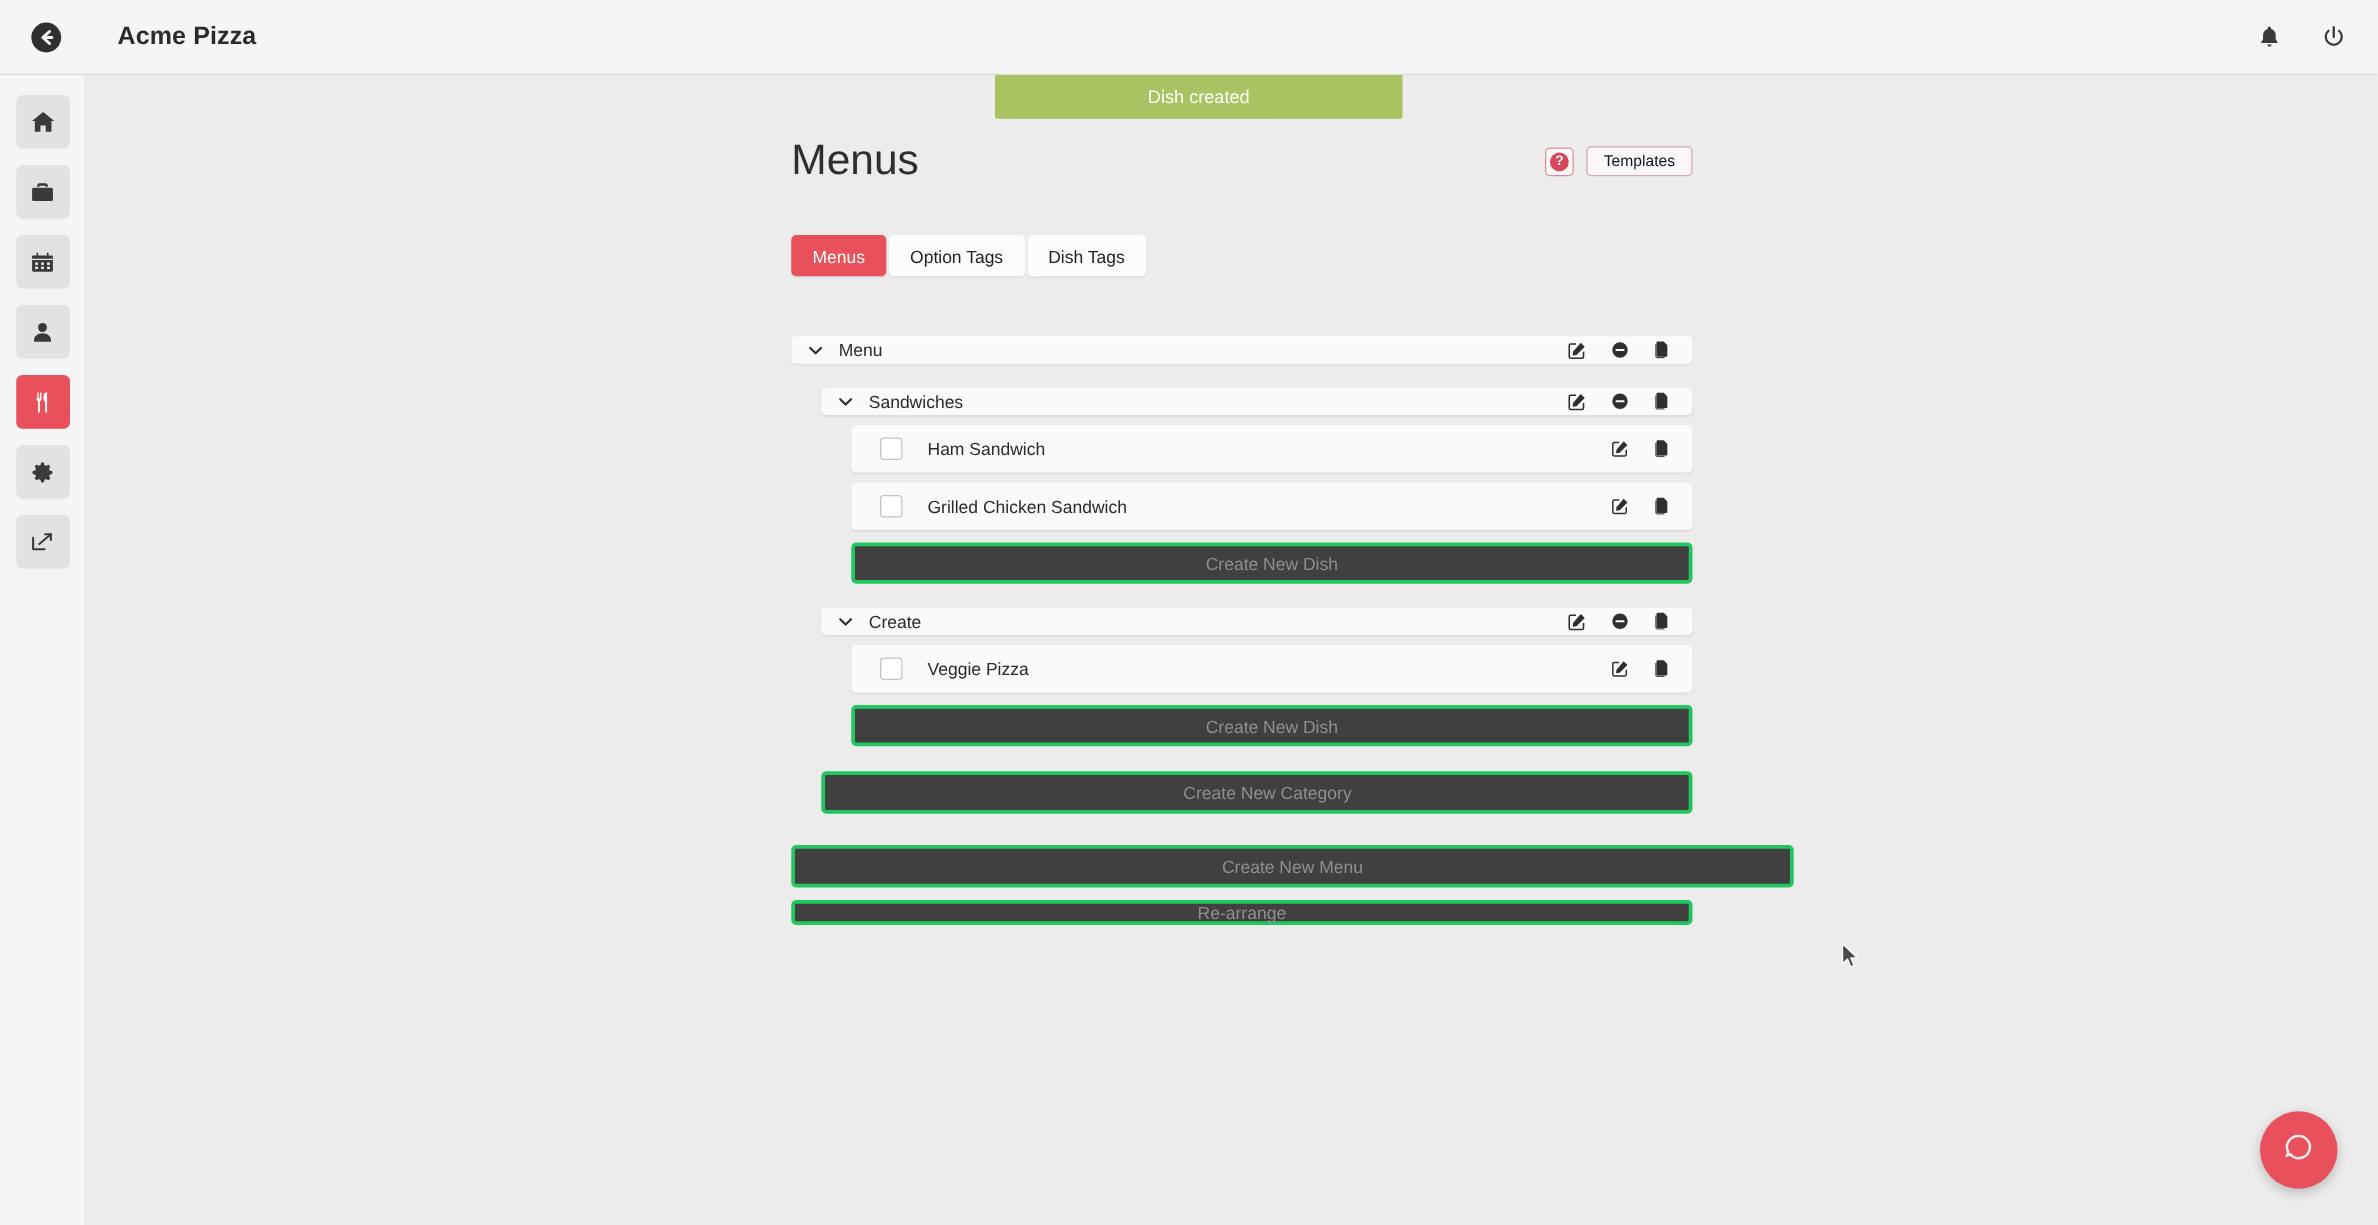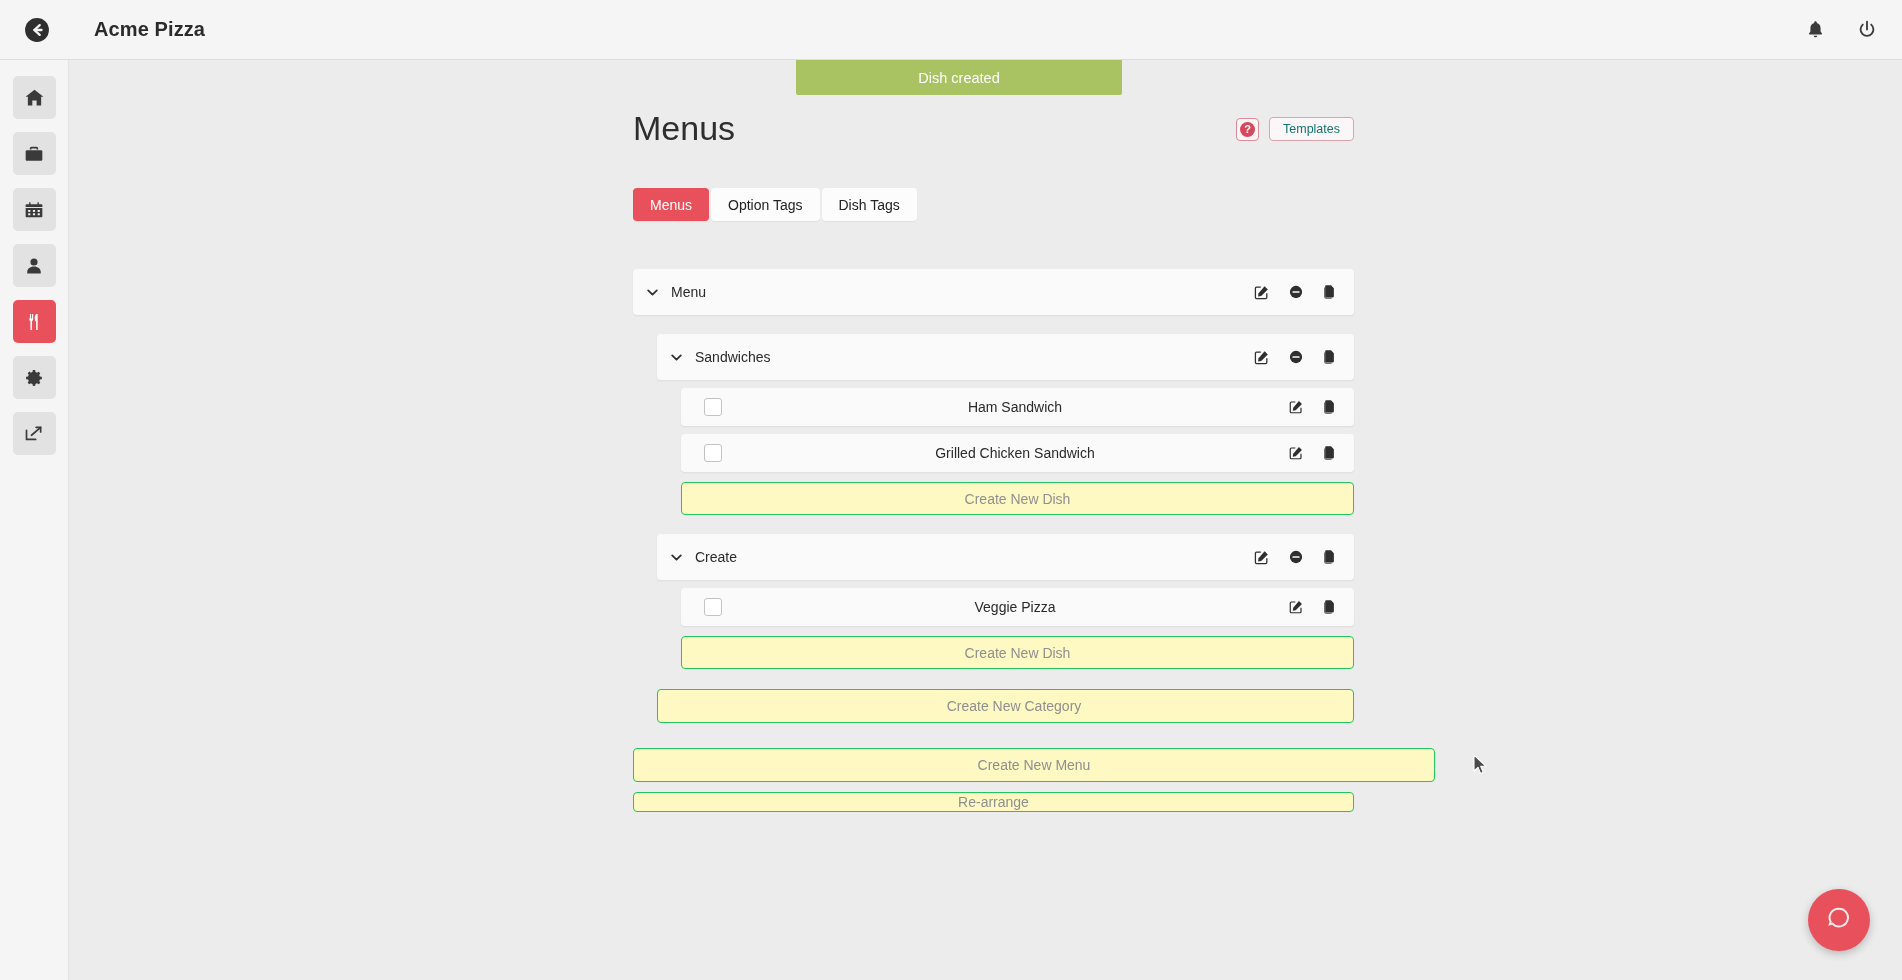--- a/index.html
+++ b/index.html
@@ -107,21 +107,21 @@
   #help-badge .dot {
     width: 15px; height: 15px; border-radius: 50%;
     background: #d6485c; color: #fff;
     font-size: 11px; font-weight: bold;
     display: flex; align-items: center; justify-content: center;
     line-height: 1;
   }
   #templates-btn {
     height: 24px; padding: 0 13px;
     border: 1px solid #dba3ac; border-radius: 4px;
-    background: #fbf6f7; color: #0f766e;
+    background: #fbf6f7; color: #0f172a;
     font-size: 12.5px;
     display: flex; align-items: center; justify-content: center;
     cursor: pointer;
   }
 
   
   #tabs { display: flex; margin-top: 20px; }
   .tab {
     height: 33px; padding: 0 17px;
     background: #fcfcfc;
@@ -135,47 +135,47 @@
   .tab.active { background: #e8505b; color: #fff; }
 
   
   #tree { margin-top: 48px; }
 
   .row {
     background: #fafafa;
     border-radius: 4px;
     display: flex; align-items: center;
     box-shadow: 0 1px 2px rgba(0,0,0,.07);
-    height: 46px;
+    height: 22px;
     cursor: pointer;
   }
   .row .caret {
     width: 38px; display: flex; align-items: center; justify-content: center;
     color: #333;
   }
   .row .label { font-size: 14px; color: #2a2a2a; flex: 1; }
   .row .icons { display: flex; align-items: center; gap: 18px; padding-right: 16px; }
   .row .icons span { display: flex; cursor: pointer; }
 
   .menu-row   { width: 721px; margin-left: 0px; }
   .cat-row    { width: 697px; margin-left: 24px; margin-top: 19px; }
-  .dish-row   { width: 673px; margin-left: 48px; margin-top: 8px; height: 38px; text-align: center; }
+  .dish-row   { width: 673px; margin-left: 48px; margin-top: 8px; height: 38px; }
 
   .dish-row .chk {
     width: 18px; height: 18px;
     border: 1px solid #c2c2c2; border-radius: 3px;
     background: #fff; margin-left: 23px; margin-right: 20px;
     cursor: pointer; flex: 0 0 auto;
   }
   .dish-row .label { font-size: 14px; }
 
   .ghost-btn {
-    border: 1px solid #22c55e;
+    border: 3px solid #22c55e;
     border-radius: 4px;
-    background: #fef9c3;
+    background: #404040;
     color: #8f8f8f;
     font-size: 14px;
     display: flex; align-items: center; justify-content: center;
     cursor: pointer;
   }
   .btn-dish     { width: 673px; margin-left: 48px; margin-top: 10px; height: 33px; }
   .btn-category { width: 697px; margin-left: 24px; margin-top: 20px; height: 34px; padding-left: 17px; }
   .btn-menu     { width: 802px; margin-left: 0px;  margin-top: 25px; height: 34px; }
   .btn-rearr    { width: 721px; margin-left: 0px;  margin-top: 10px; height: 20px; }
 

